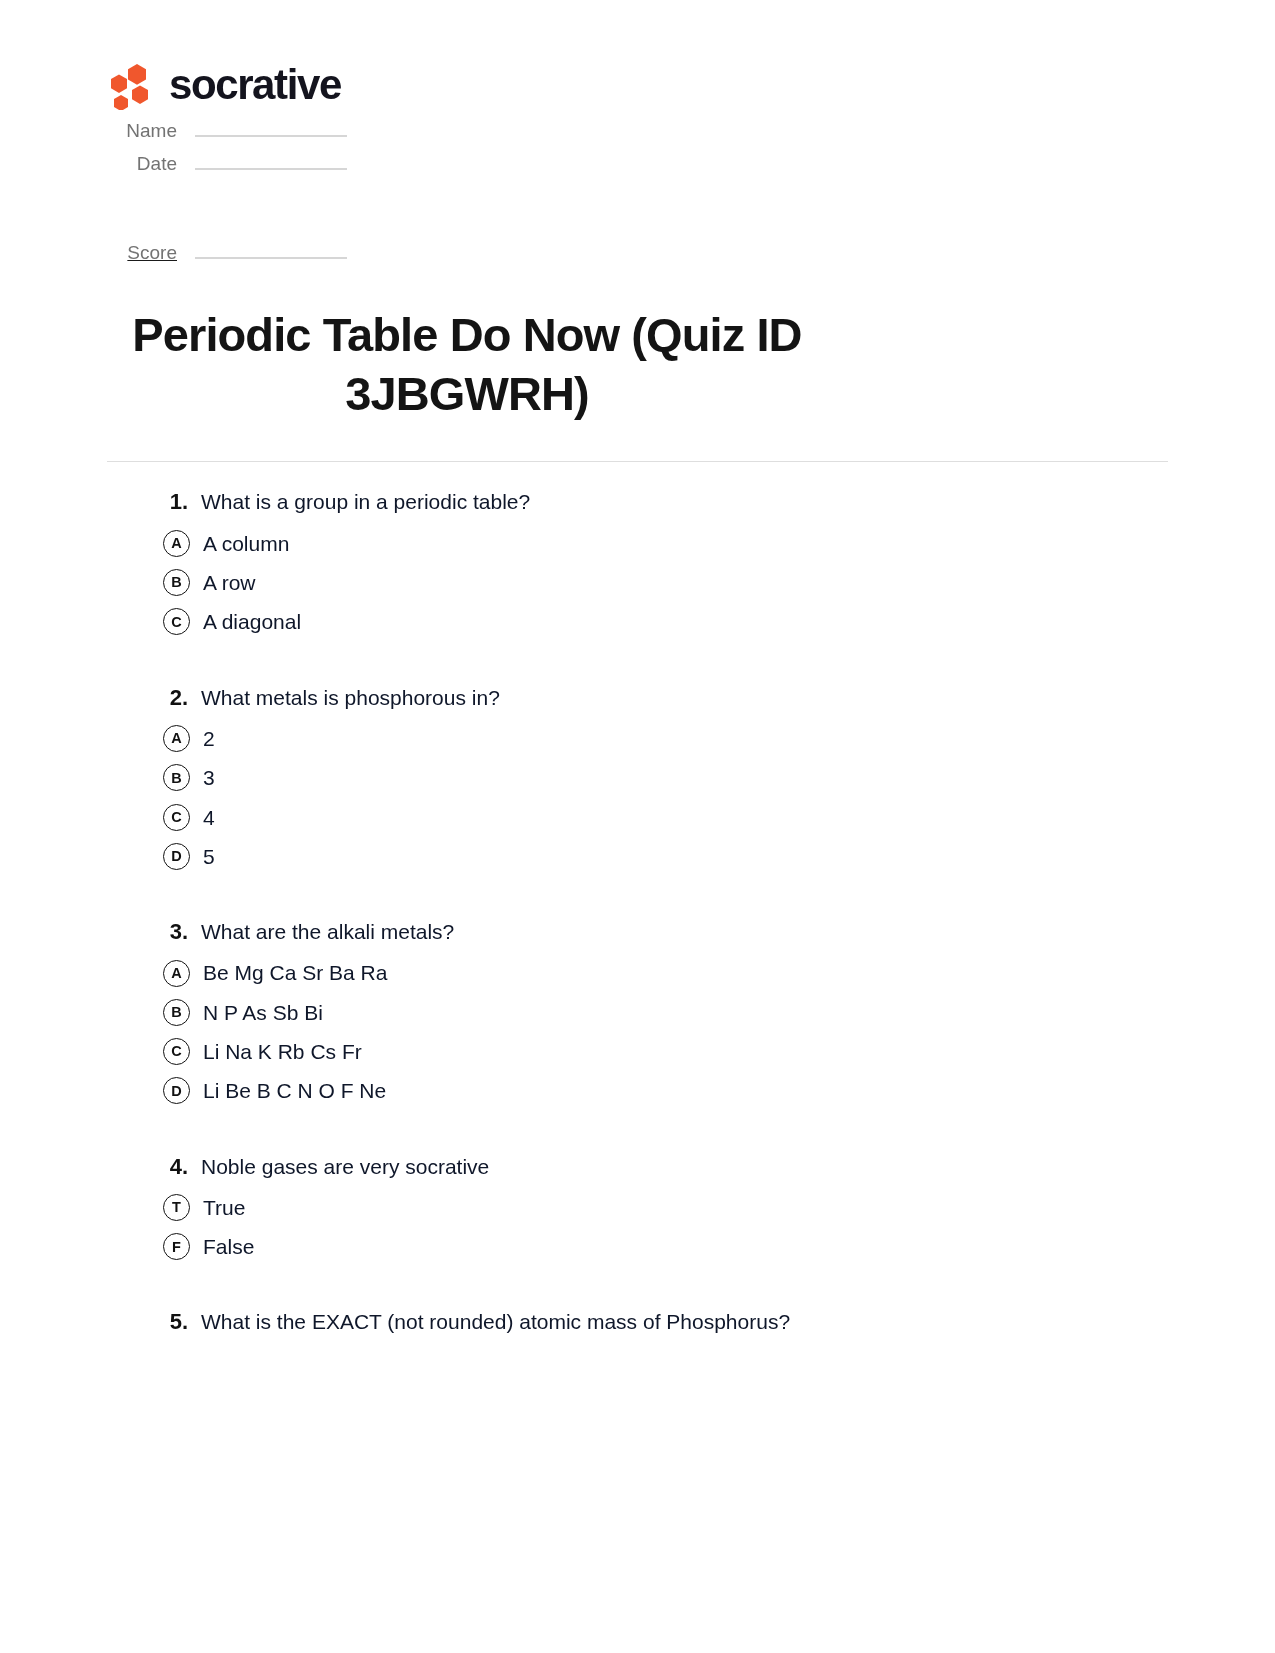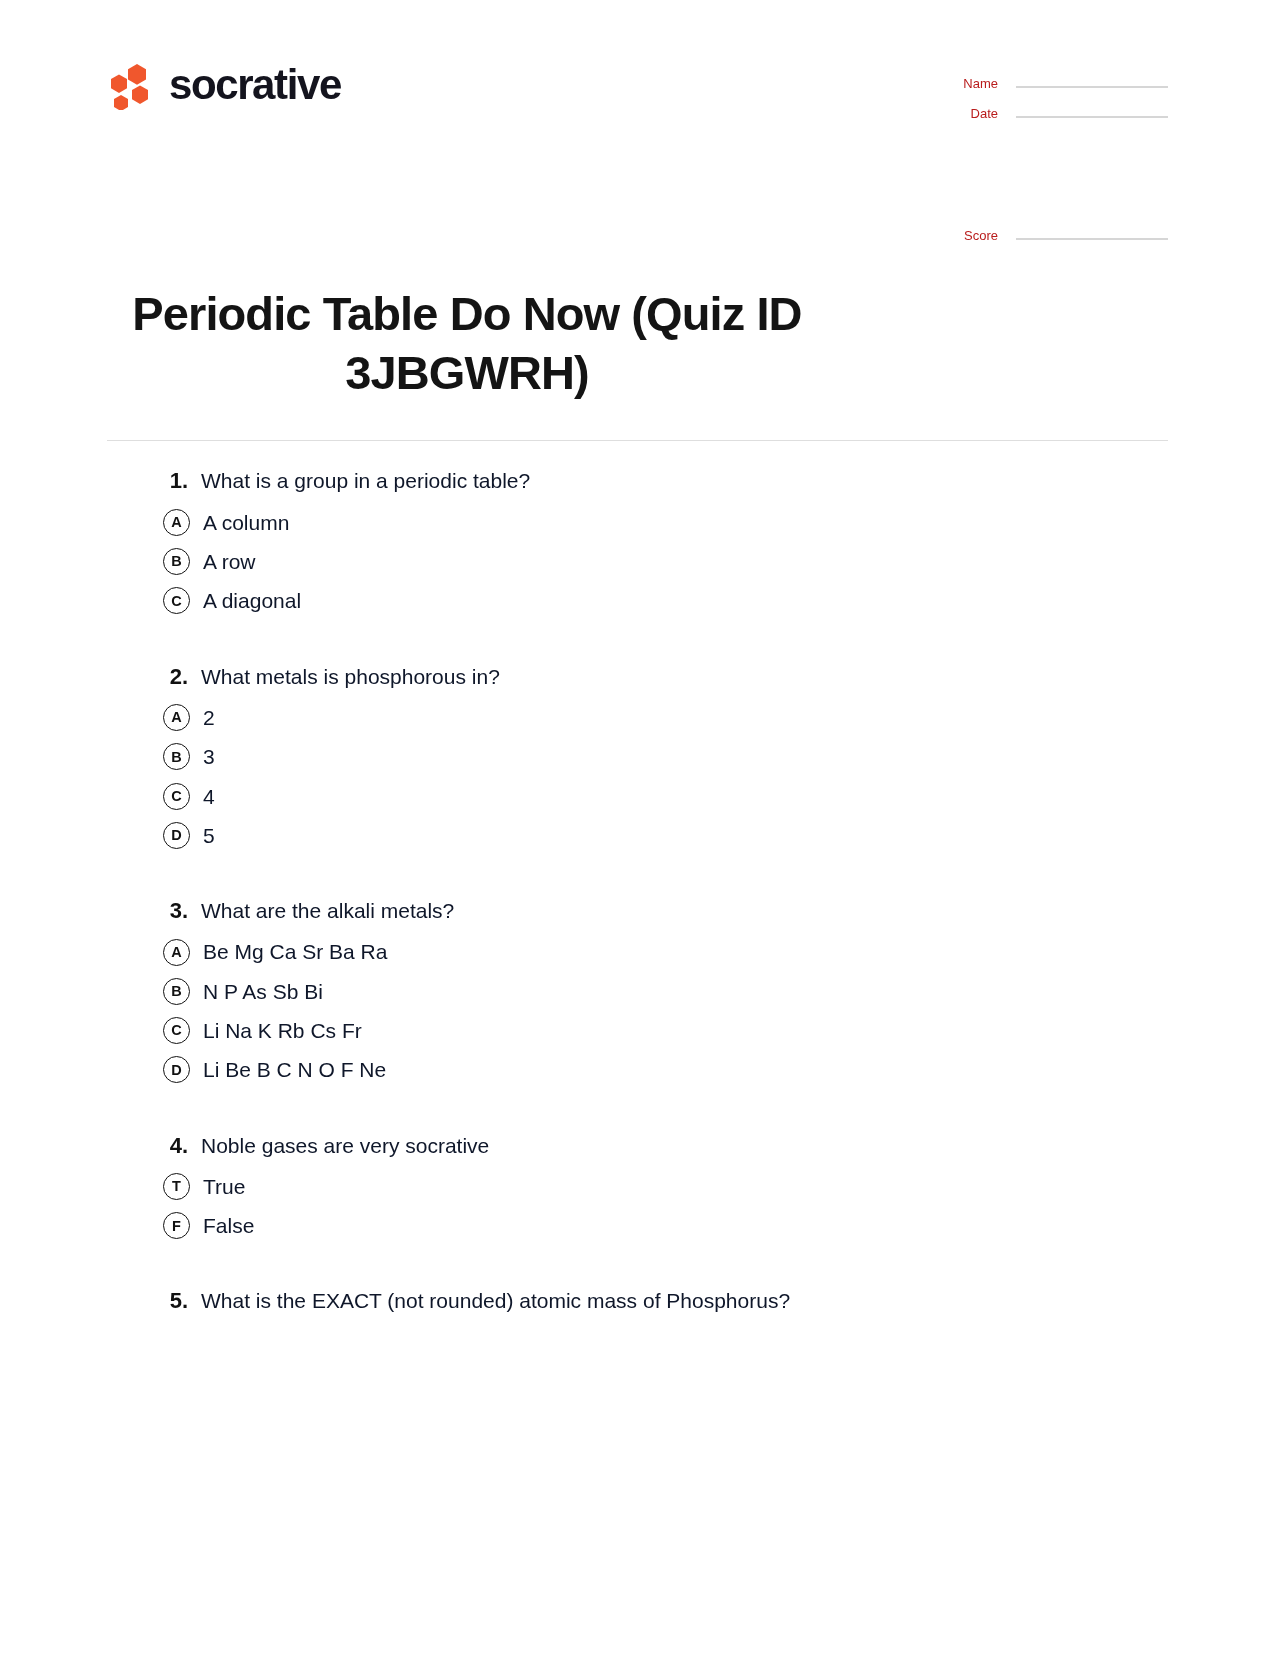--- a/index.html
+++ b/index.html
@@ -15,20 +15,21 @@
     overflow: hidden;
   }
   .page { padding: 0 107px; }
 
   
   .header {
     display: flex;
     align-items: flex-start;
     justify-content: space-between;
     padding-top: 62px;
+    flex-direction: column;
   }
   .brand { display: flex; align-items: center; gap: 16px; }
   .logo-mark { width: 46px; height: 48px; display: block; flex: none; }
   .wordmark {
     font-family: "Liberation Sans", sans-serif;
     font-size: 42px;
     font-weight: 700;
     letter-spacing: -1.4px;
     color: #14141e;
     line-height: 1;
@@ -36,31 +37,31 @@
   }
   .meta { width: 240px; padding-top: 10px; }
   .meta-row {
     display: flex;
     align-items: baseline;
     justify-content: flex-end;
     gap: 18px;
     margin-bottom: 11px;
   }
   .meta-label {
-    font-size: 13px;
-    color: #b91c1c;
+    font-size: 19px;
+    color: #737373;
     white-space: nowrap;
   }
   .meta-line {
     width: 152px;
     border-bottom: 2px solid #d6d6d6;
     height: 16px;
     flex: none;
   }
-  .meta-score { margin-top: 103px; }
+  .meta-score { margin-top: 67px; text-decoration: underline; }
 
   
   .title-zone {
     display: flex;
     justify-content: space-between;
     align-items: flex-start;
     margin-top: 4px;
     text-align: center;
   }
   .quiz-title {

